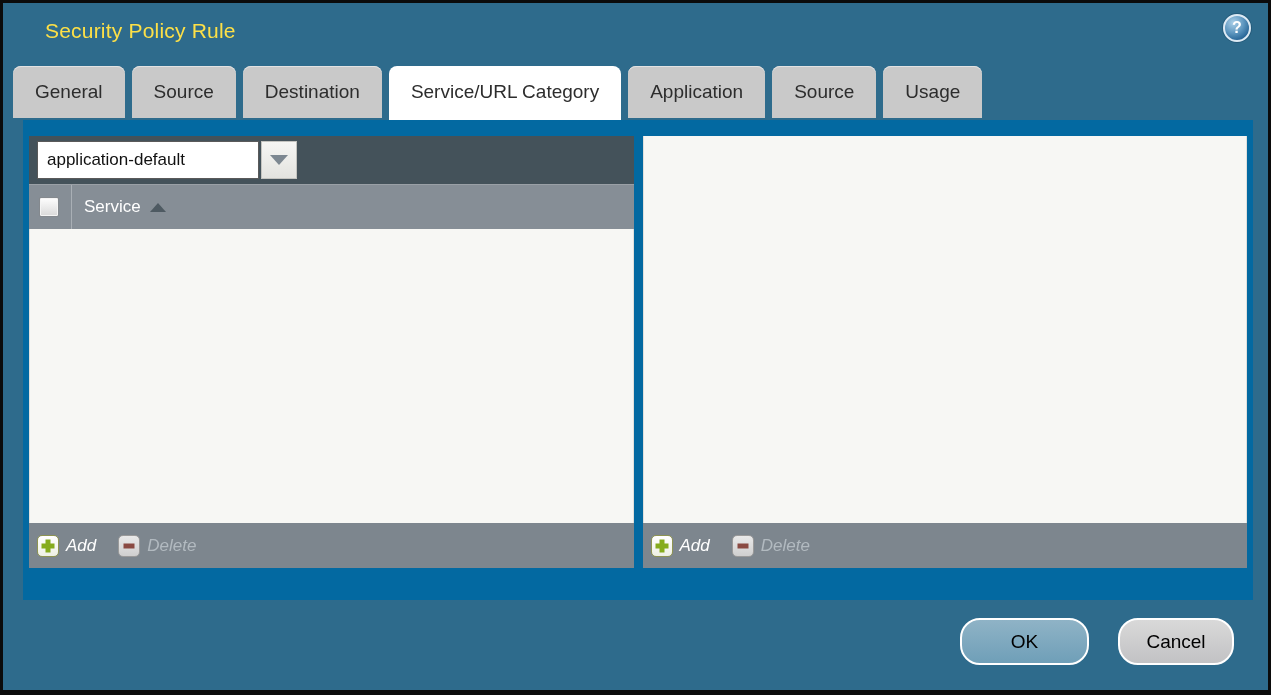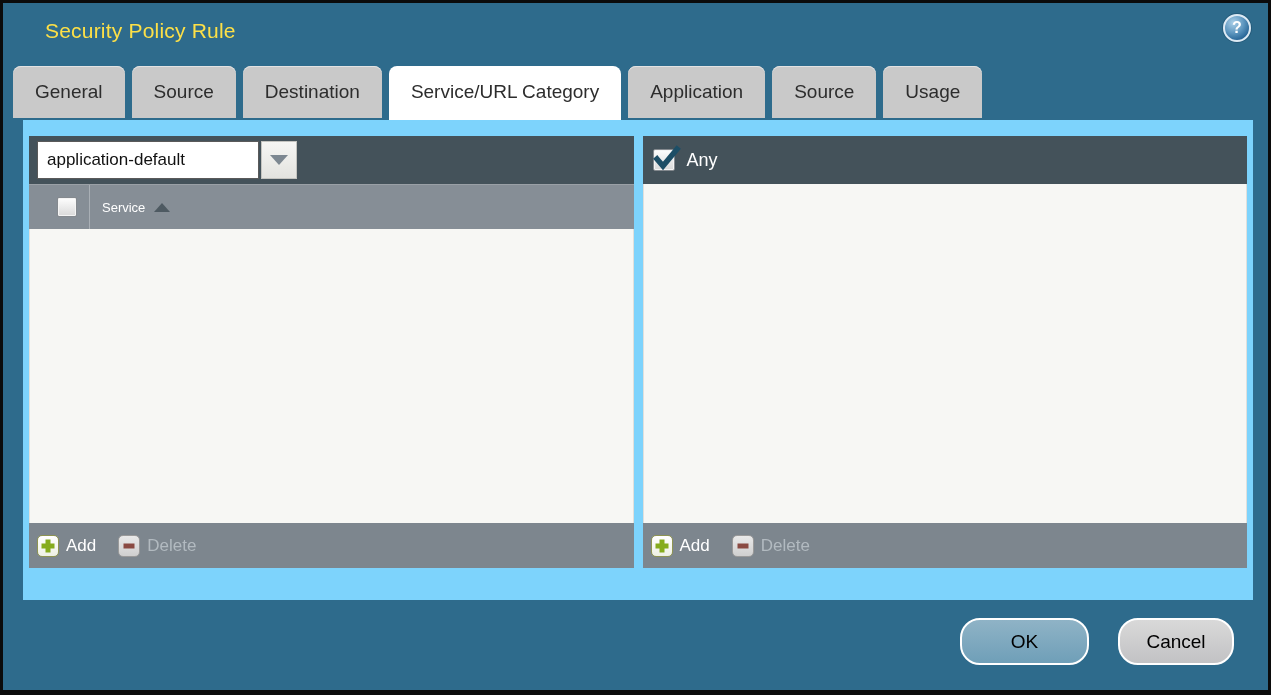--- a/index.html
+++ b/index.html
@@ -43,21 +43,21 @@
     white-space:nowrap;
   }
   .tab.active {
     background:#ffffff; height:54px; line-height:52px;
     position:relative; z-index:2; box-shadow:none;
   }
 
   
   .content {
     position:absolute; left:20px; top:117px; width:1230px; height:480px;
-    background:#7dd3fc; z-index:1;
+    background:#0369a1; z-index:1;
     padding:16px 6px 0 6px;
     display:flex; gap:9px;
   }
   .panel { flex:1; height:432px; display:flex; flex-direction:column; }
 
   .panel-toolbar {
     height:48px; background:#44525a; flex:0 0 48px;
     display:flex; align-items:center; padding-left:8px;
   }
   .dropdown-field {
@@ -79,22 +79,22 @@
   }
 
   .any-bar {
     height:48px; background:#44525a; flex:0 0 48px;
     display:flex; align-items:center; padding-left:10px;
     color:#ffffff; font-size:18px;
   }
 
   .col-header {
     height:45px; background:#868e96; flex:0 0 45px;
-    display:flex; align-items:center; padding-left:28px;
-    color:#ffffff; font-size:13px;
+    display:flex; align-items:center; padding-left:10px;
+    color:#ffffff; font-size:17px;
     border-top:1px solid #9aa0a6;
     position:relative;
   }
   .col-header .divider {
     width:1px; height:100%; background:#a9afb5;
     margin:0 12px 0 12px; align-self:stretch;
   }
   .sort-asc {
     width:0; height:0; margin-left:9px; display:inline-block;
     border-left:8px solid transparent; border-right:8px solid transparent;
@@ -115,21 +115,21 @@
   }
   .cb-label { margin-left:12px; }
 
   .panel-body {
     flex:1 1 auto; background:#f7f7f4;
     border-left:1px solid #e0e0dc; border-right:1px solid #e0e0dc;
   }
 
   .panel-footer {
     height:45px; background:#7d868e; flex:0 0 45px;
-    display:flex; align-items:center; gap:22px; padding-left:8px;
+    display:flex; align-items:center; gap:22px; padding-left:8px;font-style:italic;
   }
   .tb-btn { display:flex; align-items:center; gap:7px; cursor:pointer; }
   .tb-icon {
     width:22px; height:22px; border-radius:5px;
     display:flex; align-items:center; justify-content:center;
   }
   .tb-icon.plus {
     background:linear-gradient(#ffffff,#eef0e4);
     border:1px solid #8e9452;
   }
@@ -207,28 +207,20 @@
             <svg width="18" height="18" viewBox="0 0 18 18">
               <path d="M3.5 9 H14.5" stroke="#8a4a42" stroke-width="5" fill="none"></path>
             </svg>
           </span>
           <span class="tb-label">Delete</span>
         </div>
       </div>
     </div>
 
     <div class="panel">
-      <div class="any-bar">
-        <span class="checkbox big">
-          <svg class="check-svg" width="30" height="30" viewBox="0 0 30 30">
-            <path d="M5 16 L11 23 L25 6" stroke="#1d4e66" stroke-width="5.5" fill="none" stroke-linecap="square"></path>
-          </svg>
-        </span>
-        <span class="cb-label">Any</span>
-      </div>
       <div class="panel-body"></div>
       <div class="panel-footer">
         <div class="tb-btn">
           <span class="tb-icon plus">
             <svg width="18" height="18" viewBox="0 0 18 18">
               <path d="M9 2.5 V15.5 M2.5 9 H15.5" stroke="#86ac1d" stroke-width="5" fill="none"></path>
             </svg>
           </span>
           <span class="tb-label">Add</span>
         </div>

